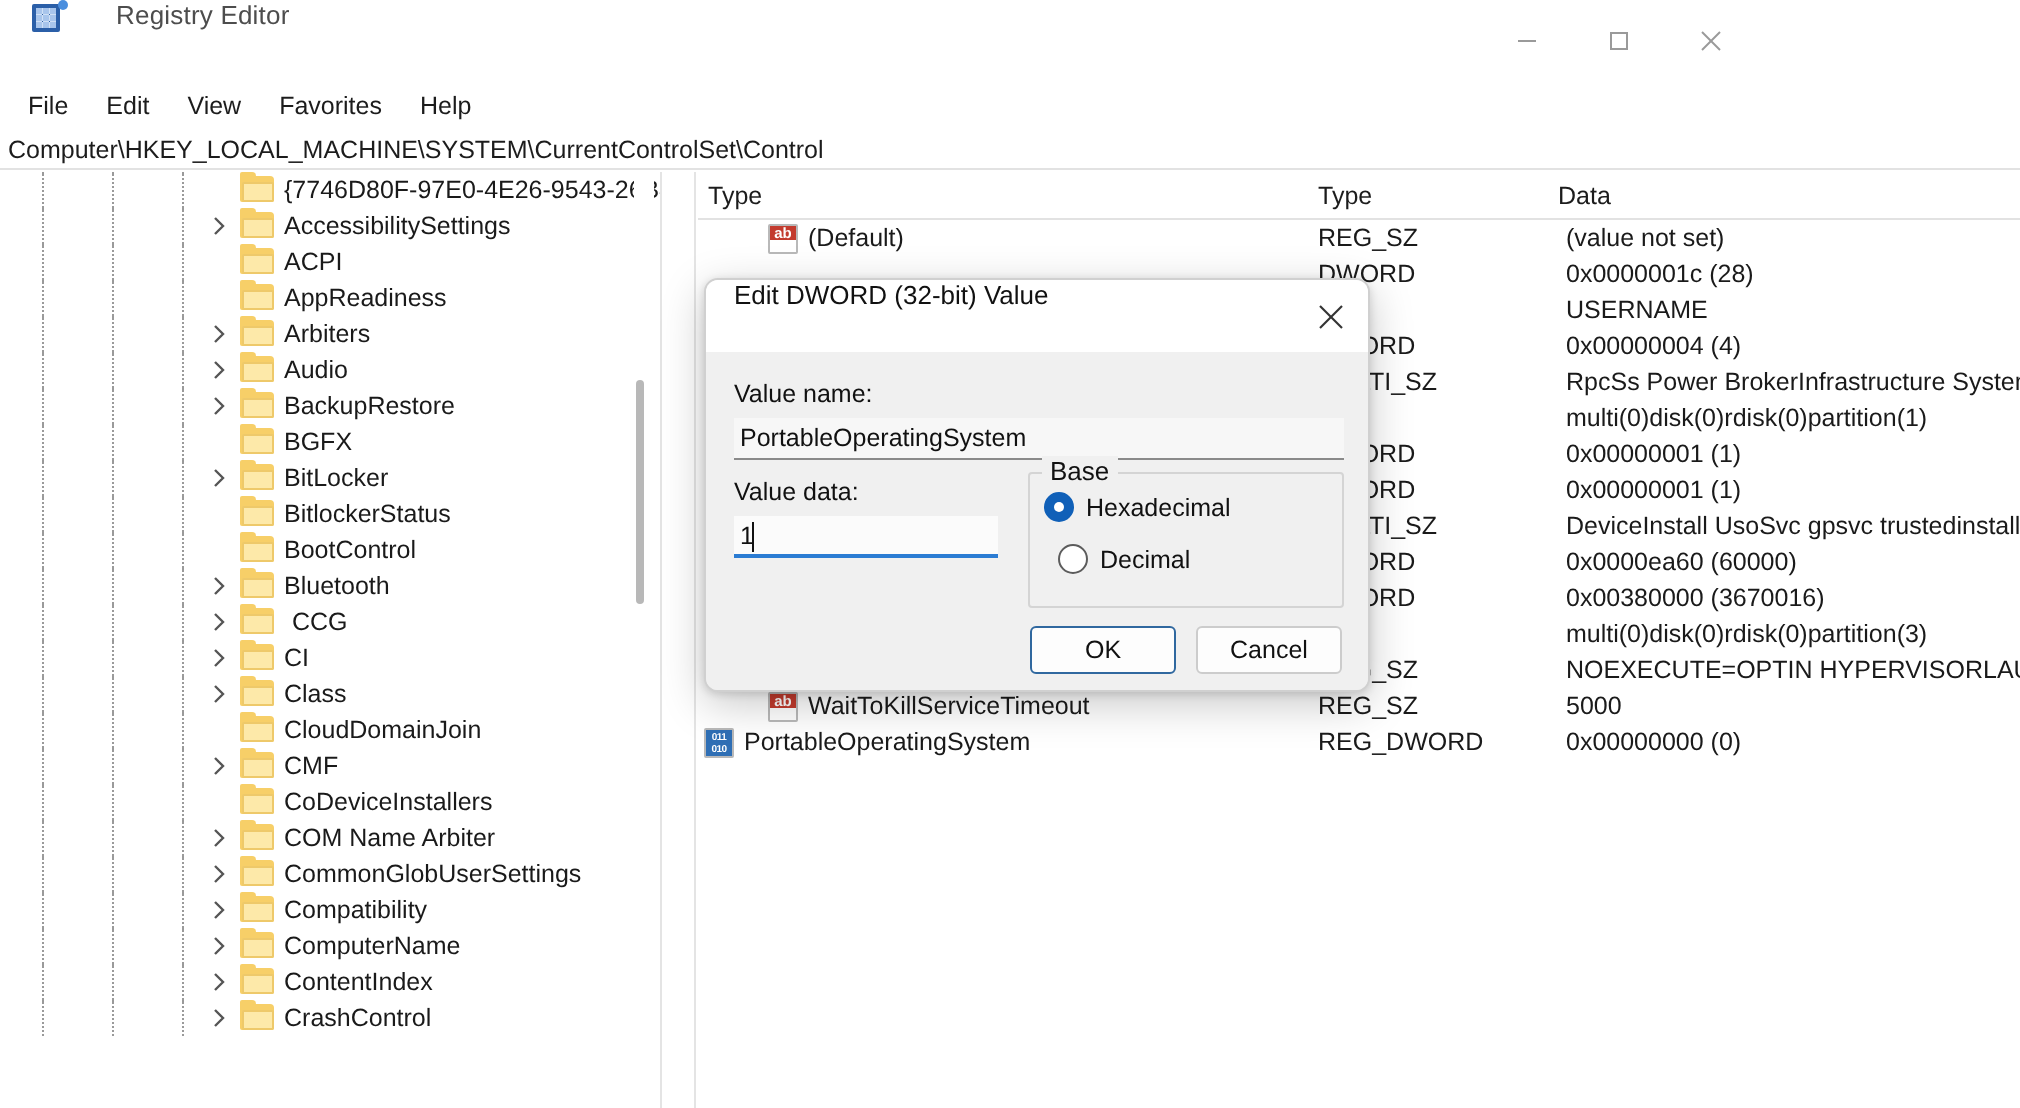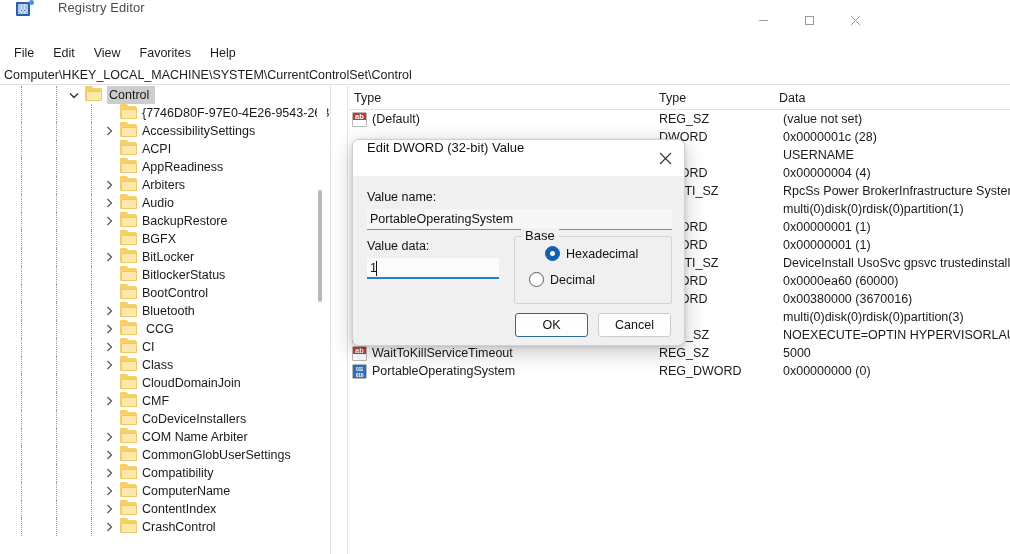--- a/index.html
+++ b/index.html
@@ -169,21 +169,21 @@
 
   .val-icon {
     width: 15px; height: 15px; margin-right: 5px; flex: none; position: relative;
     background: #ffffff; border: 1px solid #b9b9b9; border-radius: 1px;
   }
   .val-icon .glyph {
     position: absolute; left: 0; top: 0; right: 0; bottom: 0;
     font-size: 8px; font-weight: bold; line-height: 13px; text-align: center;
     font-family: "Liberation Sans", sans-serif;
   }
-  .val-icon.sz { background: #ffffff; }
+  .val-icon.sz { background: #ffffff; margin-left: 32px; }
   .val-icon.sz .bar { position: absolute; left: 0; top: 0; width: 13px; height: 7px; background: #c33b2e; }
   .val-icon.sz .glyph { color: #ffffff; line-height: 8px; font-size: 7.5px; }
   .val-icon.dw .bar { position: absolute; left: 0; top: 0; width: 13px; height: 13px; background: #2f6fb5; }
   .val-icon.dw .glyph { color: #ffffff; line-height: 6px; font-size: 5px; padding-top: 1px; letter-spacing: -0.3px;}
 
   
   .dialog {
     position: absolute; left: 352px; top: 139px; width: 333px; height: 207px;
     background: #f0f0f0;
     border: 1px solid #d0d0d0;
@@ -290,35 +290,20 @@
   </div>
 
   <div class="addressbar">
     <div class="address-text">Computer\HKEY_LOCAL_MACHINE\SYSTEM\CurrentControlSet\Control</div>
   </div>
 
   <div class="content">
 
     <div class="treepane">
       <div id="tree-rows">
-          <div class="tree-row selected">
-            <span class="guide" style="left:21px"></span>
-            <span class="guide" style="left:56px"></span>
-            <span class="chev" style="left:66px">
-              <svg width="10" height="7" viewBox="0 0 10 7">
-                <polyline points="1,1.5 5,5.5 9,1.5" fill="none" stroke="#333" stroke-width="1.4"></polyline>
-              </svg>
-            </span>
-            <span class="folder" style="left:85px; top:2px">
-              <span class="back"></span>
-              <span class="tab"></span>
-              <span class="front"></span>
-            </span>
-            <span class="label" style="position:absolute; left:107px">Control</span>
-          </div>
           <div class="tree-row">
             <span class="guide" style="left:21px"></span>
             <span class="guide" style="left:56px"></span>
             <span class="guide" style="left:91px"></span>
             <span class="folder" style="left:120px; top:2px">
               <span class="back"></span>
               <span class="tab"></span>
               <span class="front"></span>
             </span>
             <span class="label" style="position:absolute; left:142px">{7746D80F-97E0-4E26-9543-26B41FC2…</span>
@@ -787,21 +772,21 @@
     <div class="dlg-body">
       <div class="dlg-label" style="left:14px; top:14px;">Value name:</div>
       <input class="field" style="left: 14px; top: 33px; width: 305px; height: 21px;" readonly="" value="PortableOperatingSystem">
       <div class="dlg-label" style="left:14px; top:63px;">Value data:</div>
       <input class="field focused" style="left: 14px; top: 82px; width: 132px; height: 21px;" value="1">
       <div class="caret" style="left:23px; top:85px; height:15px;"></div>
 
       <div class="gb"></div>
       <div class="gb-title">Base</div>
 
-      <div class="radio-row" style="left:192px; top:70px;">
+      <div class="radio-row" style="left:169px; top:70px;">
         <span class="radio on"></span>
         <span class="radio-label">Hexadecimal</span>
       </div>
       <div class="radio-row" style="left:176px; top:96px;">
         <span class="radio"></span>
         <span class="radio-label">Decimal</span>
       </div>
 
       <div class="btn default" style="left:162px; top:137px;">OK</div>
       <div class="btn" style="left:245px; top:137px;">Cancel</div>

